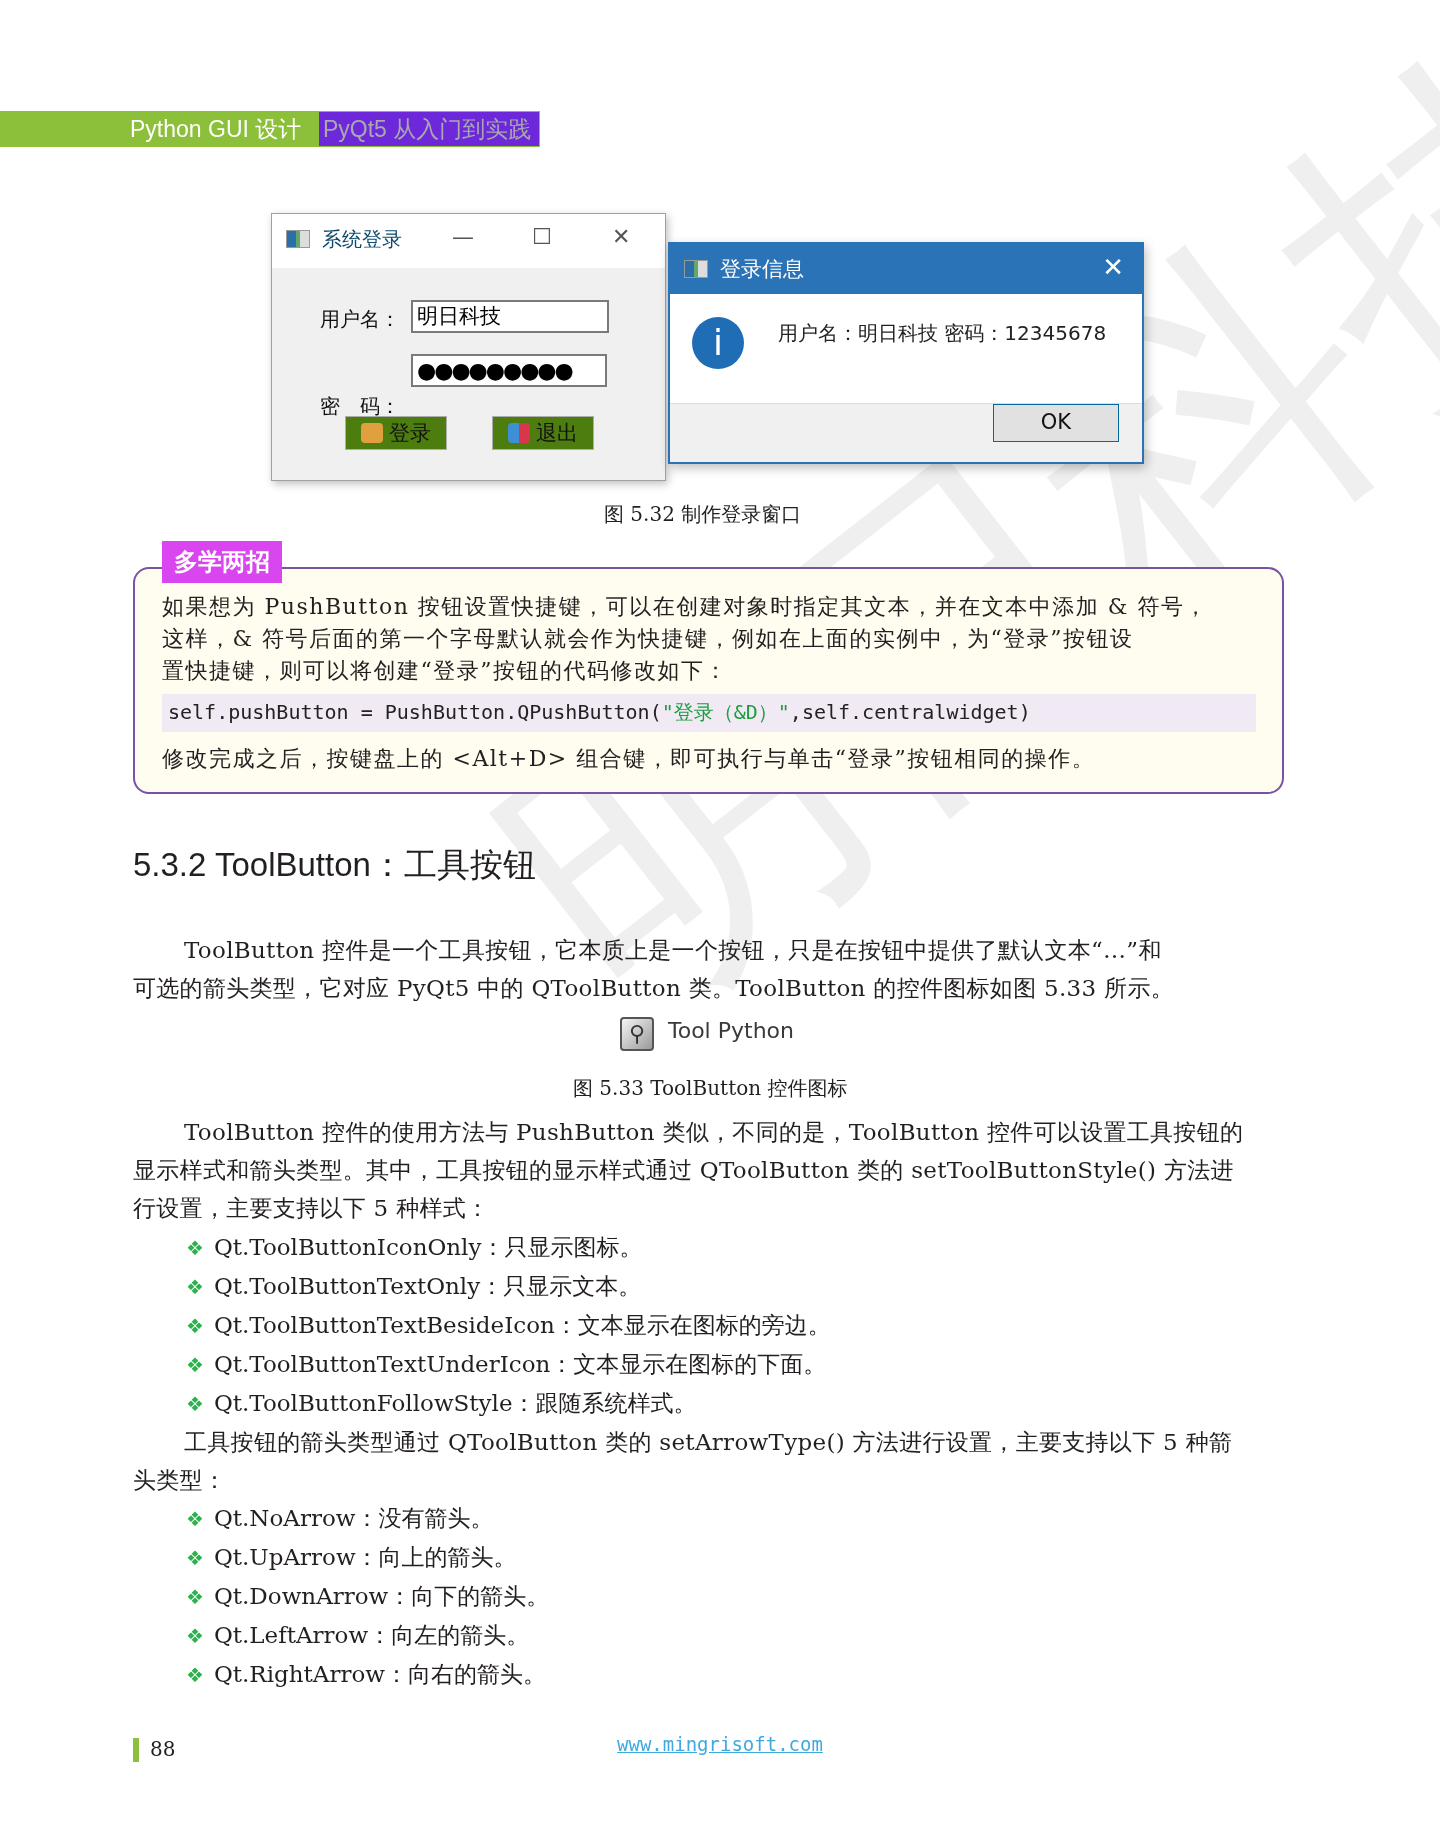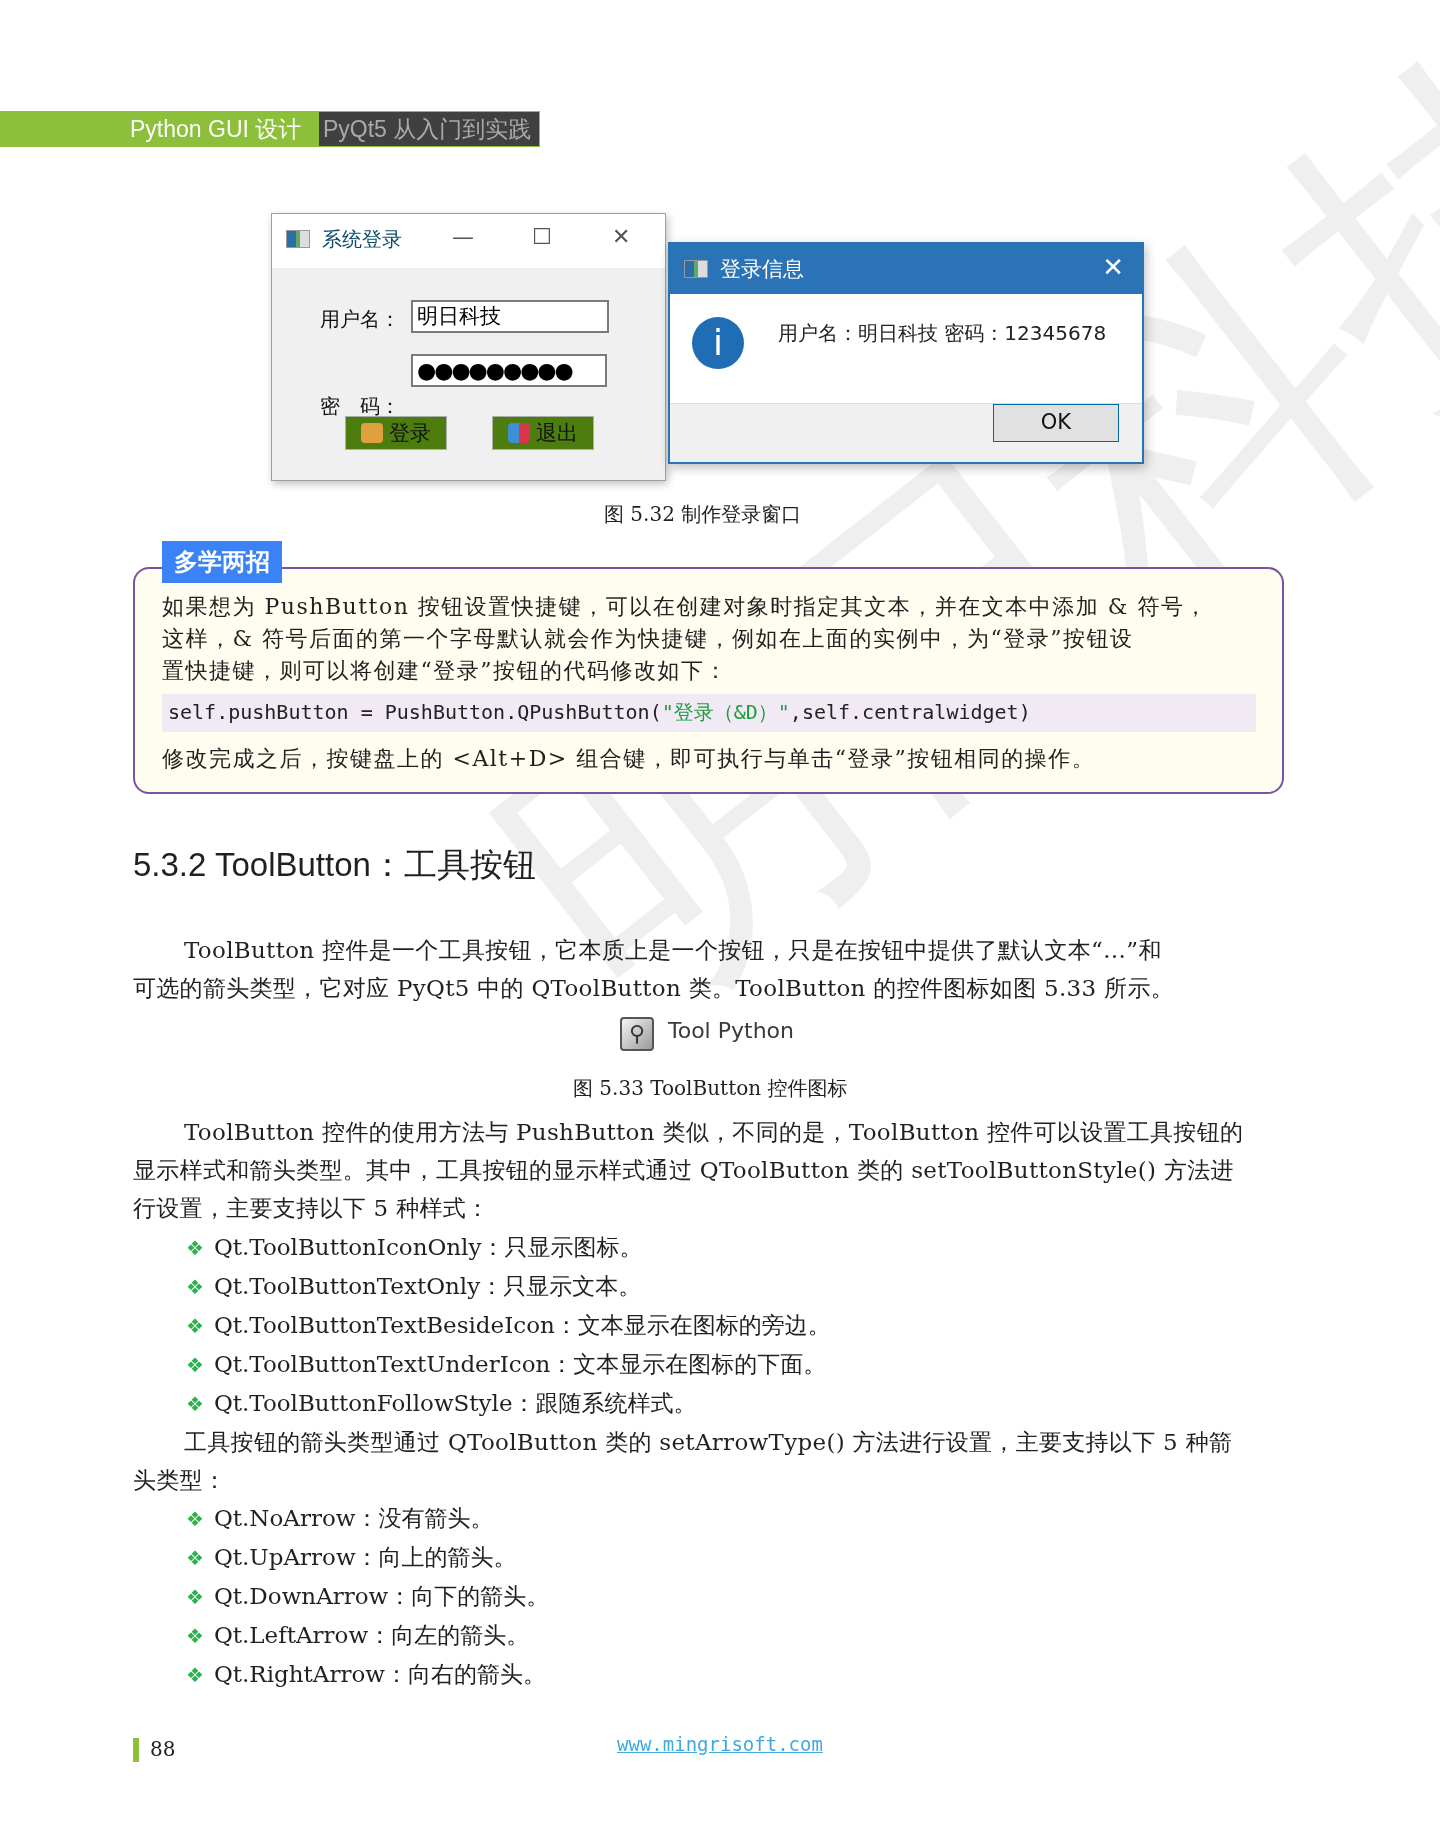--- a/index.html
+++ b/index.html
@@ -4,21 +4,21 @@
   <style>
     * { box-sizing: border-box; margin: 0; padding: 0; }
     html, body { width: 1440px; height: 1833px; background: #ffffff; overflow: hidden; }
     body { position: relative; font-family: "DejaVu Serif", "Liberation Serif", serif; color: #231f20; }
 
     
     .header-band { position: absolute; left: 0; top: 111px; height: 36px; width: 318px; background: #8dc03a; }
     .header-title { position: absolute; left: 130px; top: 111px; height: 36px; line-height: 36px; color: #fff;
       font-family: "Liberation Sans", "DejaVu Sans", sans-serif; font-size: 23px; }
     .header-sub { position: absolute; left: 318px; top: 111px; height: 36px; width: 222px; border: 1px solid #8dc03a;
-      background: #404040; color: #a7a9ac; font-family: "Liberation Sans", "DejaVu Sans", sans-serif; font-size: 23px;
+      background: #6d28d9; color: #a7a9ac; font-family: "Liberation Sans", "DejaVu Sans", sans-serif; font-size: 23px;
       line-height: 34px; padding-left: 4px; }
 
     
     .win1 { position: absolute; left: 271px; top: 213px; width: 395px; height: 268px; background: #f0f0f0;
       border: 1px solid #a0a0a0; box-shadow: 2px 3px 8px rgba(0,0,0,0.25); font-family: "DejaVu Sans", sans-serif; }
     .win1 .titlebar { height: 54px; background: #fff; position: relative; }
     .win-icon { position: absolute; width: 24px; height: 18px; border: 1px solid #999; background: linear-gradient(90deg,#2e6ea8 0 40%, #5fa86a 40% 60%, #ddd 60%); }
     .win1 .win-icon { left: 14px; top: 16px; }
     .win1 .wtitle { position: absolute; left: 50px; top: 12px; font-size: 20px; color: #0c4a6e; }
     .win1 .ctrl { position: absolute; top: 10px; font-size: 22px; color: #555; }
@@ -37,21 +37,21 @@
     .win2 .body { height: 110px; background: #fff; border-bottom: 1px solid #dcdcdc; position: relative; }
     .info-icon { position: absolute; left: 22px; top: 23px; width: 52px; height: 52px; border-radius: 50%; background: #1e6db5;
       color: #fff; text-align: center; font-size: 36px; line-height: 52px; font-family: "DejaVu Sans", sans-serif; }
     .win2 .msg { position: absolute; left: 108px; top: 26px; font-size: 20px; color: #222; }
     .win2 .ok { position: absolute; left: 323px; top: 160px; width: 126px; height: 38px; background: #e1e1e1; border: 1px solid #0369a1;
       font-size: 21px; line-height: 34px; text-align: center; color: #111; }
 
     .caption { position: absolute; font-size: 20px; color: #231f20; }
 
     
-    .tip-tag { position: absolute; left: 162px; top: 541px; height: 42px; padding: 0 12px; background: #3b82f6; color: #fff;
+    .tip-tag { position: absolute; left: 162px; top: 541px; height: 42px; padding: 0 12px; background: #d946ef; color: #fff;
       font-family: "DejaVu Sans", sans-serif; font-weight: bold; font-size: 24px; line-height: 42px; z-index: 2; }
     .tip-box { position: absolute; left: 133px; top: 567px; width: 1151px; height: 227px; background: #fffdf0;
       border: 2px solid #7b52a1; border-radius: 16px; }
     .tip-text { position: absolute; left: 162px; font-size: 22px; letter-spacing: 1.5px; color: #231f20; white-space: nowrap; }
     .code-band { position: absolute; left: 162px; top: 694px; width: 1094px; height: 38px; background: #f1e9f4; }
     .code { position: absolute; left: 168px; top: 699px; font-family: "DejaVu Sans Mono", "Liberation Mono", monospace;
       font-size: 20px; color: #222; white-space: nowrap; }
     .code .str { color: #1b9e3e; }
 
     

